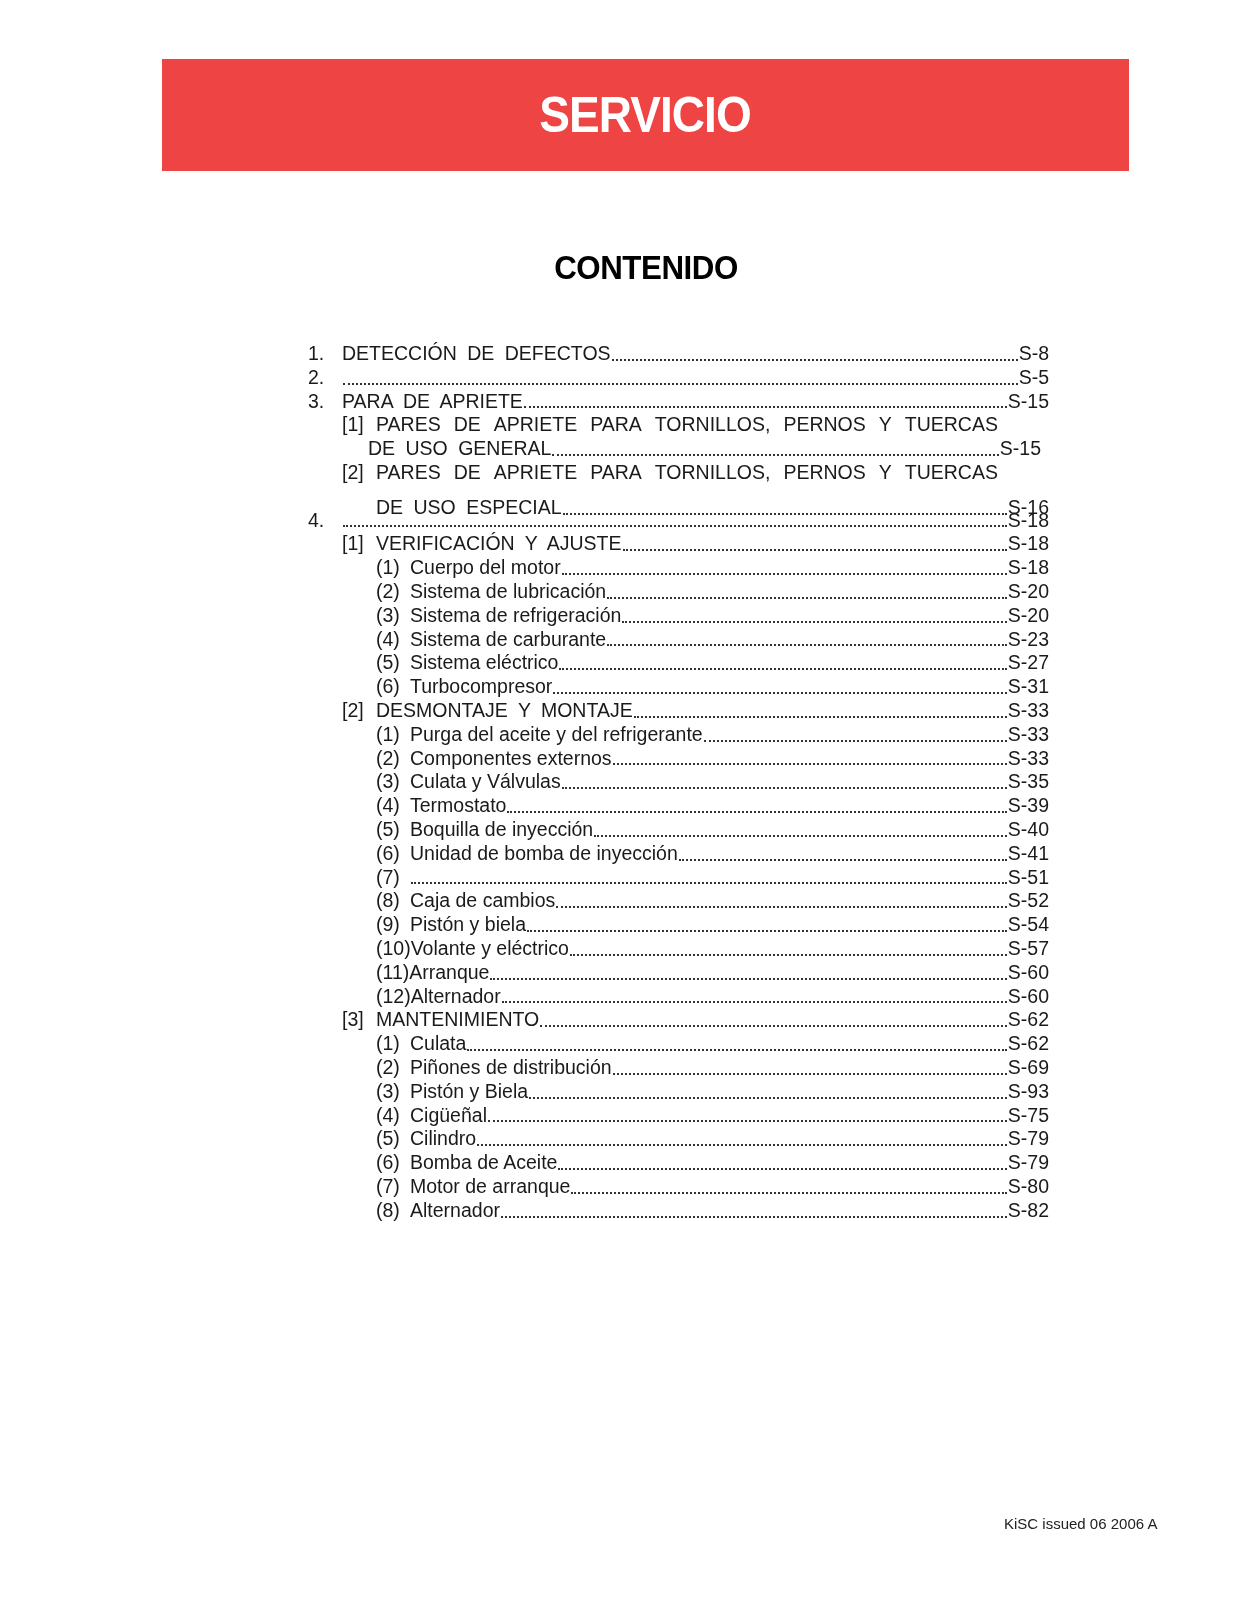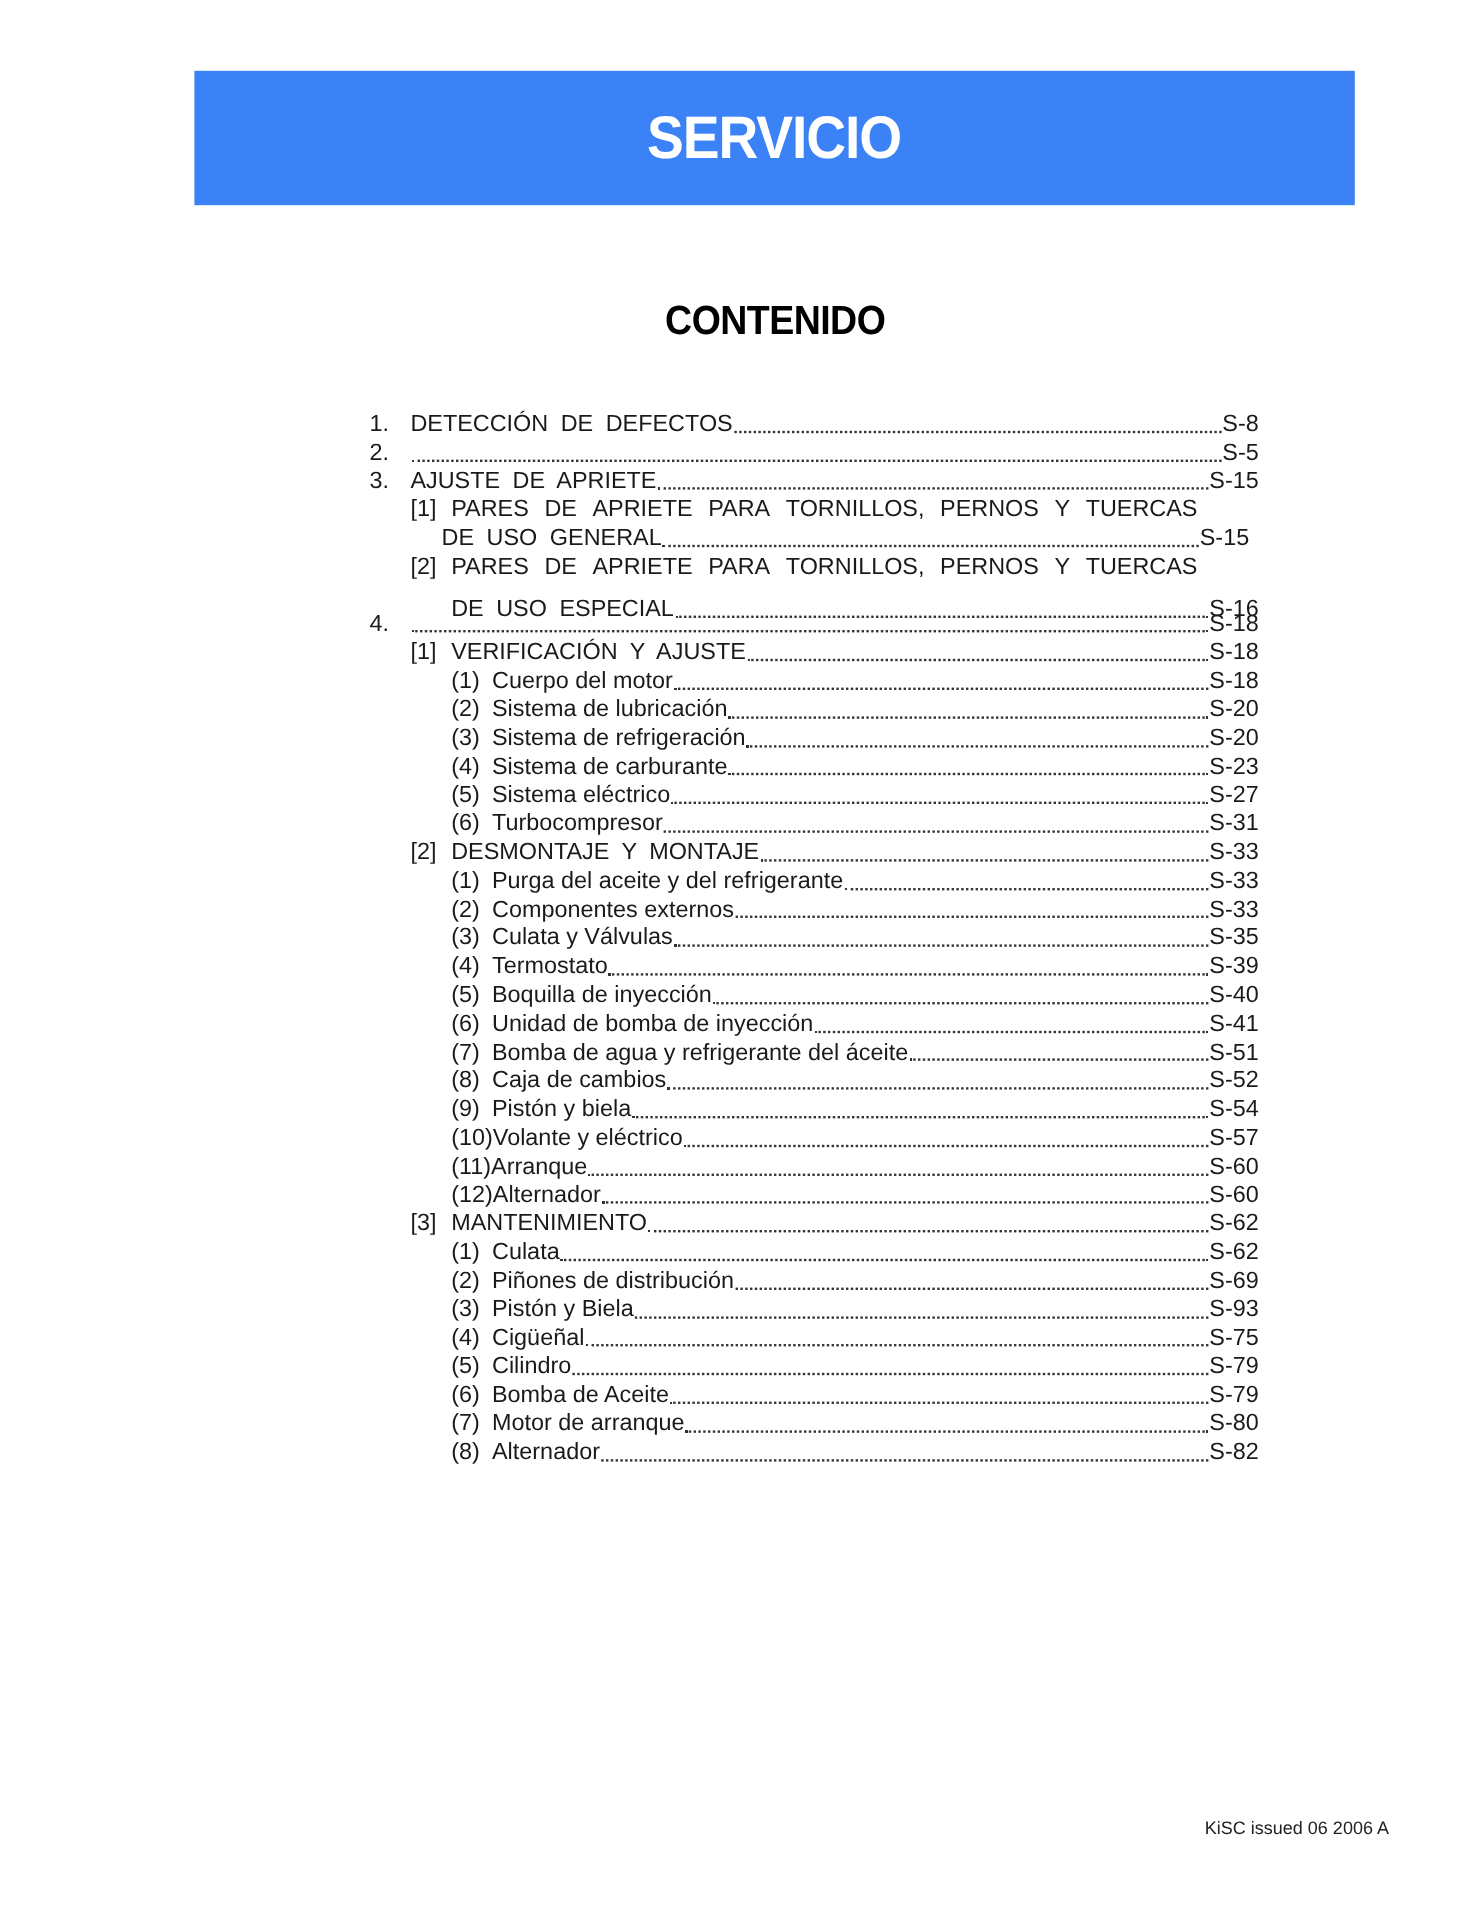--- a/index.html
+++ b/index.html
@@ -2,21 +2,21 @@
 <html><head>
 <meta charset="utf-8">
 <style>
   html, body { margin: 0; padding: 0; background: #ffffff; }
   body {
     width: 1236px; height: 1600px; position: relative; overflow: hidden;
     font-family: "Liberation Sans", "DejaVu Sans", sans-serif; color: #111;
   }
   .banner {
     position: absolute; left: 162px; top: 59px; width: 967px; height: 112px;
-    background: #3b82f6; display: flex; align-items: center; justify-content: center;
+    background: #ef4444; display: flex; align-items: center; justify-content: center;
   }
   .banner-title {
     color: #fff; font-weight: bold; font-size: 50px; letter-spacing: -1px;
     transform: scaleX(0.92); line-height: 1;
   }
   .page-heading {
     position: absolute; left: 0; width: 1292px; top: 250px; text-align: center;
     font-weight: bold; font-size: 34px; letter-spacing: -0.5px; color: #000;
     transform: scaleX(0.92); transform-origin: 646px 0; line-height: 1;
   }
@@ -55,21 +55,21 @@
       <span class="toc-leader"></span>
       <span class="toc-page">S-8</span>
     </div>
     <div class="toc-row" style="top: 23.8px; left: 308px; width: 741px;">
       <span class="toc-num" style="width: 34px;">2.</span>
       <span class="toc-leader"></span>
       <span class="toc-page">S-5</span>
     </div>
     <div class="toc-row" style="top: 47.6px; left: 308px; width: 741px;">
       <span class="toc-num" style="width: 34px;">3.</span>
-      <span class="toc-title spaced">AJUSTE DE APRIETE</span>
+      <span class="toc-title spaced">PARA DE APRIETE</span>
       <span class="toc-leader"></span>
       <span class="toc-page">S-15</span>
     </div>
     <div class="toc-row" style="top: 71.4px; left: 342px; width: 707px;">
       <span class="toc-num" style="width: 34px;">[1]</span>
       <span class="toc-title spaced" style="flex: 1 1 auto; display: flex; justify-content: space-between; margin-right: 51px;">
         <span>PARES</span>
         <span>DE</span>
         <span>APRIETE</span>
         <span>PARA</span>
@@ -188,21 +188,20 @@
       <span class="toc-page">S-40</span>
     </div>
     <div class="toc-row" style="top: 499.8px; left: 376px; width: 673px;">
       <span class="toc-num" style="width: 34px;">(6)</span>
       <span class="toc-title">Unidad de bomba de inyección</span>
       <span class="toc-leader"></span>
       <span class="toc-page">S-41</span>
     </div>
     <div class="toc-row" style="top: 523.6px; left: 376px; width: 673px;">
       <span class="toc-num" style="width: 34px;">(7)</span>
-      <span class="toc-title">Bomba de agua y refrigerante del áceite</span>
       <span class="toc-leader"></span>
       <span class="toc-page">S-51</span>
     </div>
     <div class="toc-row" style="top: 547.4px; left: 376px; width: 673px;">
       <span class="toc-num" style="width: 34px;">(8)</span>
       <span class="toc-title">Caja de cambios</span>
       <span class="toc-leader"></span>
       <span class="toc-page">S-52</span>
     </div>
     <div class="toc-row" style="top: 571.2px; left: 376px; width: 673px;">

